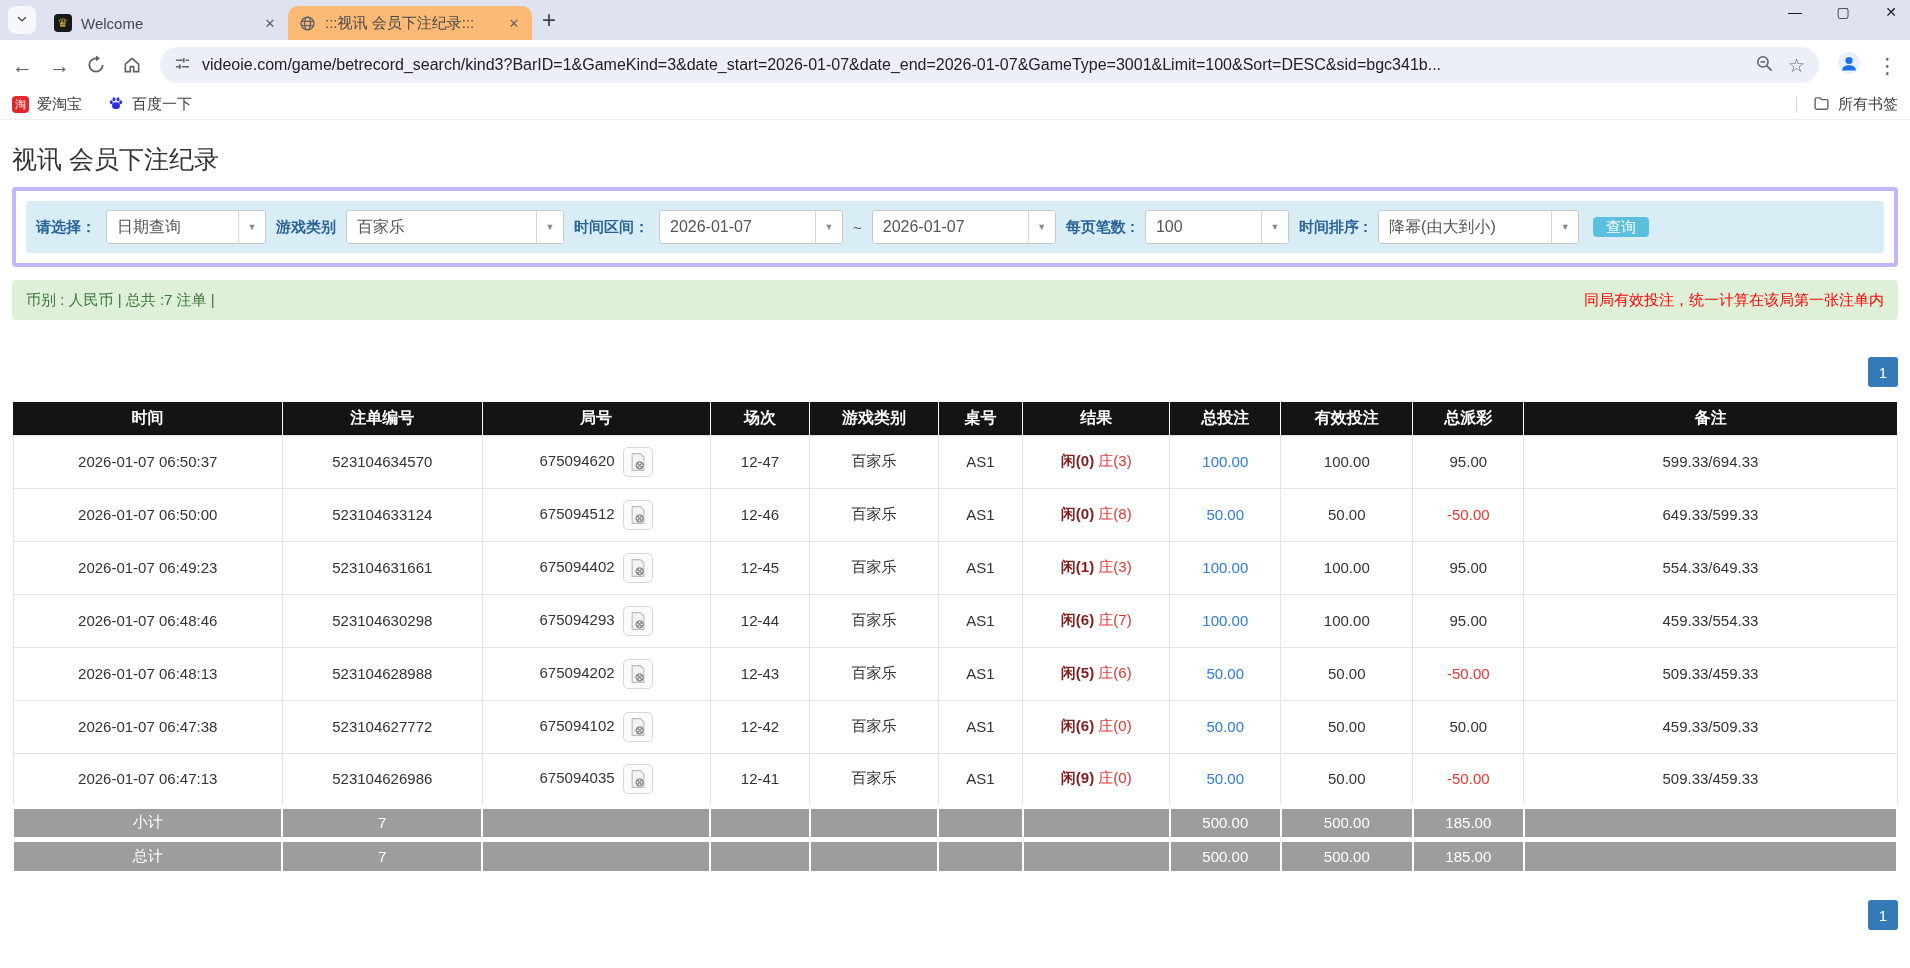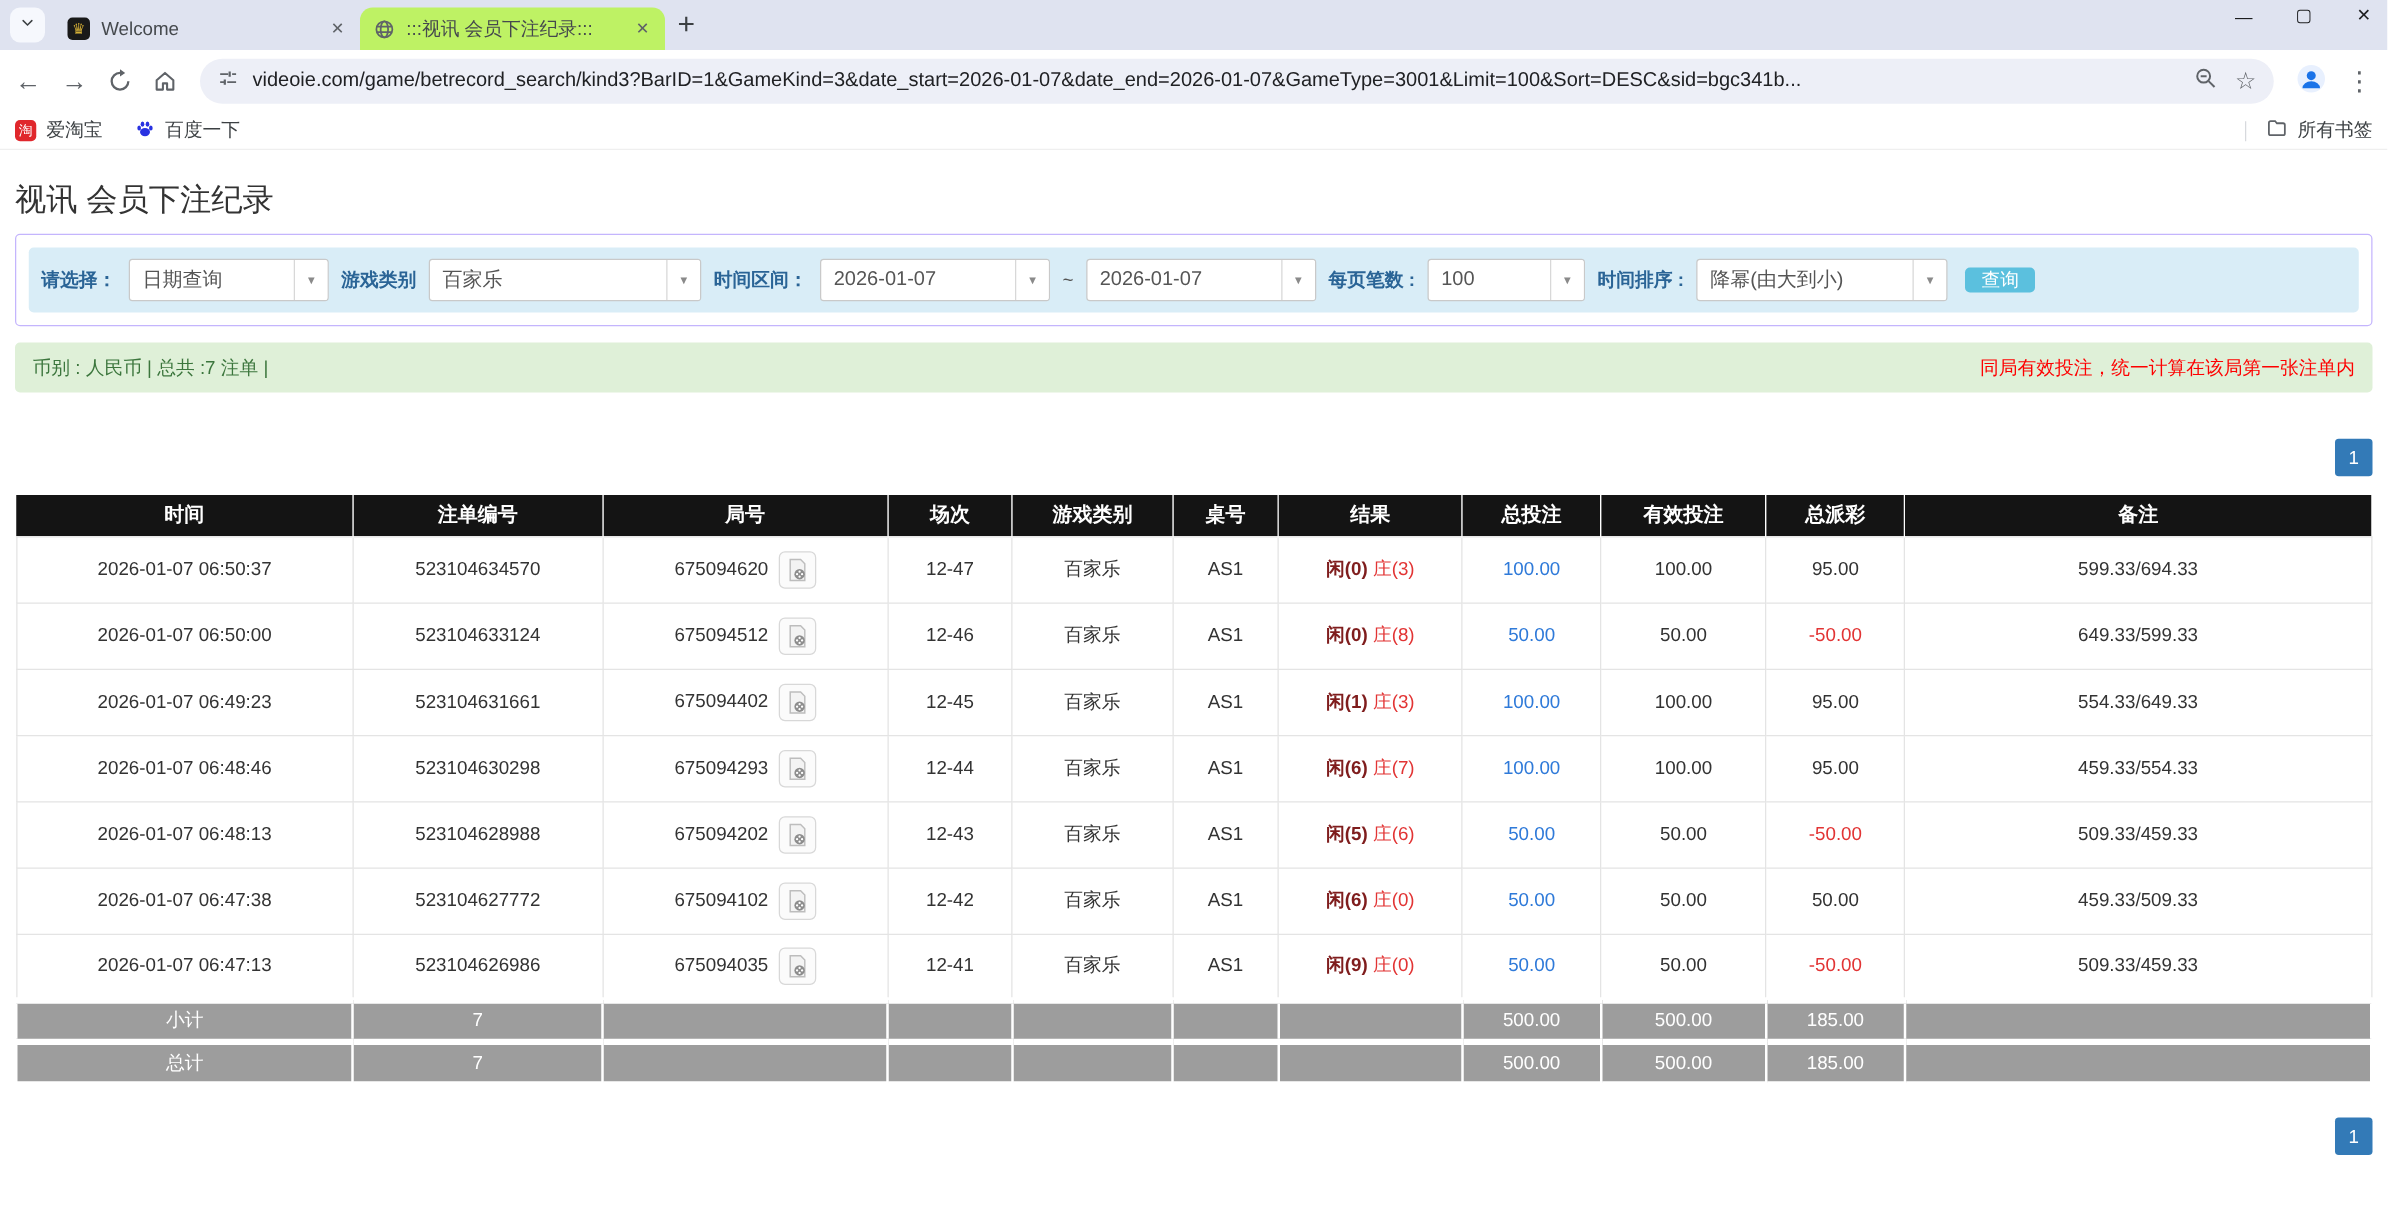--- a/index.html
+++ b/index.html
@@ -5,21 +5,21 @@
   * { box-sizing: border-box; }
   html,body { margin:0; padding:0; }
   body {
     width:1910px; height:968px; overflow:hidden; background:#fff;
     font-family:"Liberation Sans","DejaVu Sans",sans-serif; color:#333;
   }
   
   .tabstrip { height:40px; background:#dfe3f0; display:flex; align-items:flex-end; padding-left:8px; position:relative; }
   .tab-search-btn { width:28px; height:28px; border-radius:8px; background:#f6f8fd; display:flex; align-items:center; justify-content:center; margin:0 8px 6px 0; }
   .tab { height:34px; width:244px; display:flex; align-items:center; padding:0 8px 0 10px; border-radius:10px 10px 0 0; color:#45494d; font-size:15px; }
-  .tab.active { background:#bef264; }
+  .tab.active { background:#fdba74; }
   .tab .tab-title { white-space:nowrap; overflow:hidden; flex:1; margin-left:9px; }
   .tab .tab-close { margin-left:6px; width:20px; height:20px; border-radius:50%; display:flex; align-items:center; justify-content:center; color:#5f6368; font-size:13px; }
   .fav-welcome { width:18px; height:18px; border-radius:4px; background:#191919; color:#d4af37; font-size:12px; display:flex; align-items:center; justify-content:center; flex:none; }
   .fav-globe { width:18px; height:18px; flex:none; display:flex; align-items:center; justify-content:center; }
   .newtab-btn { font-size:24px; color:#3c4043; margin:0 0 8px 10px; line-height:1; }
   .win-controls { position:absolute; right:10px; top:4px; display:flex; gap:30px; align-items:center; color:#1c1d1f; font-size:14px; }
   .win-controls span { display:inline-flex; align-items:center; justify-content:center; width:18px; }
 
   .toolbar { height:50px; background:#fff; display:flex; align-items:center; padding:0 12px; gap:16px; }
   .nav-icon { color:#5f6368; font-size:21px; line-height:1; display:flex; align-items:center; }
@@ -31,21 +31,21 @@
   .bookmarks-bar { height:30px; background:#fff; display:flex; align-items:center; padding:0 12px; font-size:15px; color:#3c4043; gap:26px; border-bottom:1px solid #efefef; }
   .bm-item { display:flex; align-items:center; gap:8px; }
   .bm-taobao-icon { width:17px; height:17px; border-radius:4px; background:#e0272c; color:#fff; font-size:11px; display:flex; align-items:center; justify-content:center; }
   .bm-right { margin-left:auto; display:flex; align-items:center; gap:16px; }
   .bm-sep { width:1px; height:16px; background:#d7d9dd; }
 
   
   .page { padding:0 12px; }
   .page-title { font-size:25px; font-weight:500; color:#333; margin:23px 0 11px 0; }
 
-  .filter-box { border:1px solid #c4b5fd; border-radius:4px; padding:10px; }
+  .filter-box { border:4px solid #c4b5fd; border-radius:4px; padding:10px; }
   .filter-bar { background:#d9edf7; border-radius:4px; padding:9px 10px; display:flex; align-items:center; gap:10px; }
   .flabel { color:#2a6496; font-weight:bold; font-size:15px; white-space:nowrap; }
   .tilde { color:#555; font-size:15px; }
   .combo { display:flex; height:34px; background:#fff; border:1px solid #c9c9c9; border-radius:3px; overflow:hidden;justify-content:center; }
   .combo .val { padding:0 10px; display:flex; align-items:center; font-size:16px; color:#555; flex:1; white-space:nowrap; overflow:hidden; }
   .combo .arrow { width:27px; border-left:1px solid #d8d8d8; display:flex; align-items:center; justify-content:center; color:#8a8a8a; font-size:9px; background:#fff; }
   .btn-search { background:#5bc0de; color:#fff; border:none; border-radius:4px; height:20px; padding:0 13px; font-size:15px; margin-left:4px; }
 
   .info-bar { margin-top:13px; background:#dff0d8; border-radius:4px; height:40px; display:flex; align-items:center; padding:0 14px; color:#3c763d; font-size:15px; }
   .info-right { margin-left:auto; color:#fe0000; font-size:15px; }
@@ -200,21 +200,21 @@
         <span class="val">2026-01-07</span>
         <span class="arrow">▼</span>
       </div>
       <span class="tilde">~</span>
       <div class="combo" style="width:184px">
         <span class="val">2026-01-07</span>
         <span class="arrow">▼</span>
       </div>
 
       <span class="flabel">每页笔数 :</span>
-      <div class="combo" style="width:126px">
+      <div class="combo" style="width:144px">
         <span class="val">100</span>
         <span class="arrow">▼</span>
       </div>
 
       <span class="flabel">时间排序 :</span>
       <div class="combo" style="width:201px">
         <span class="val">降幂(由大到小)</span>
         <span class="arrow">▼</span>
       </div>
 

